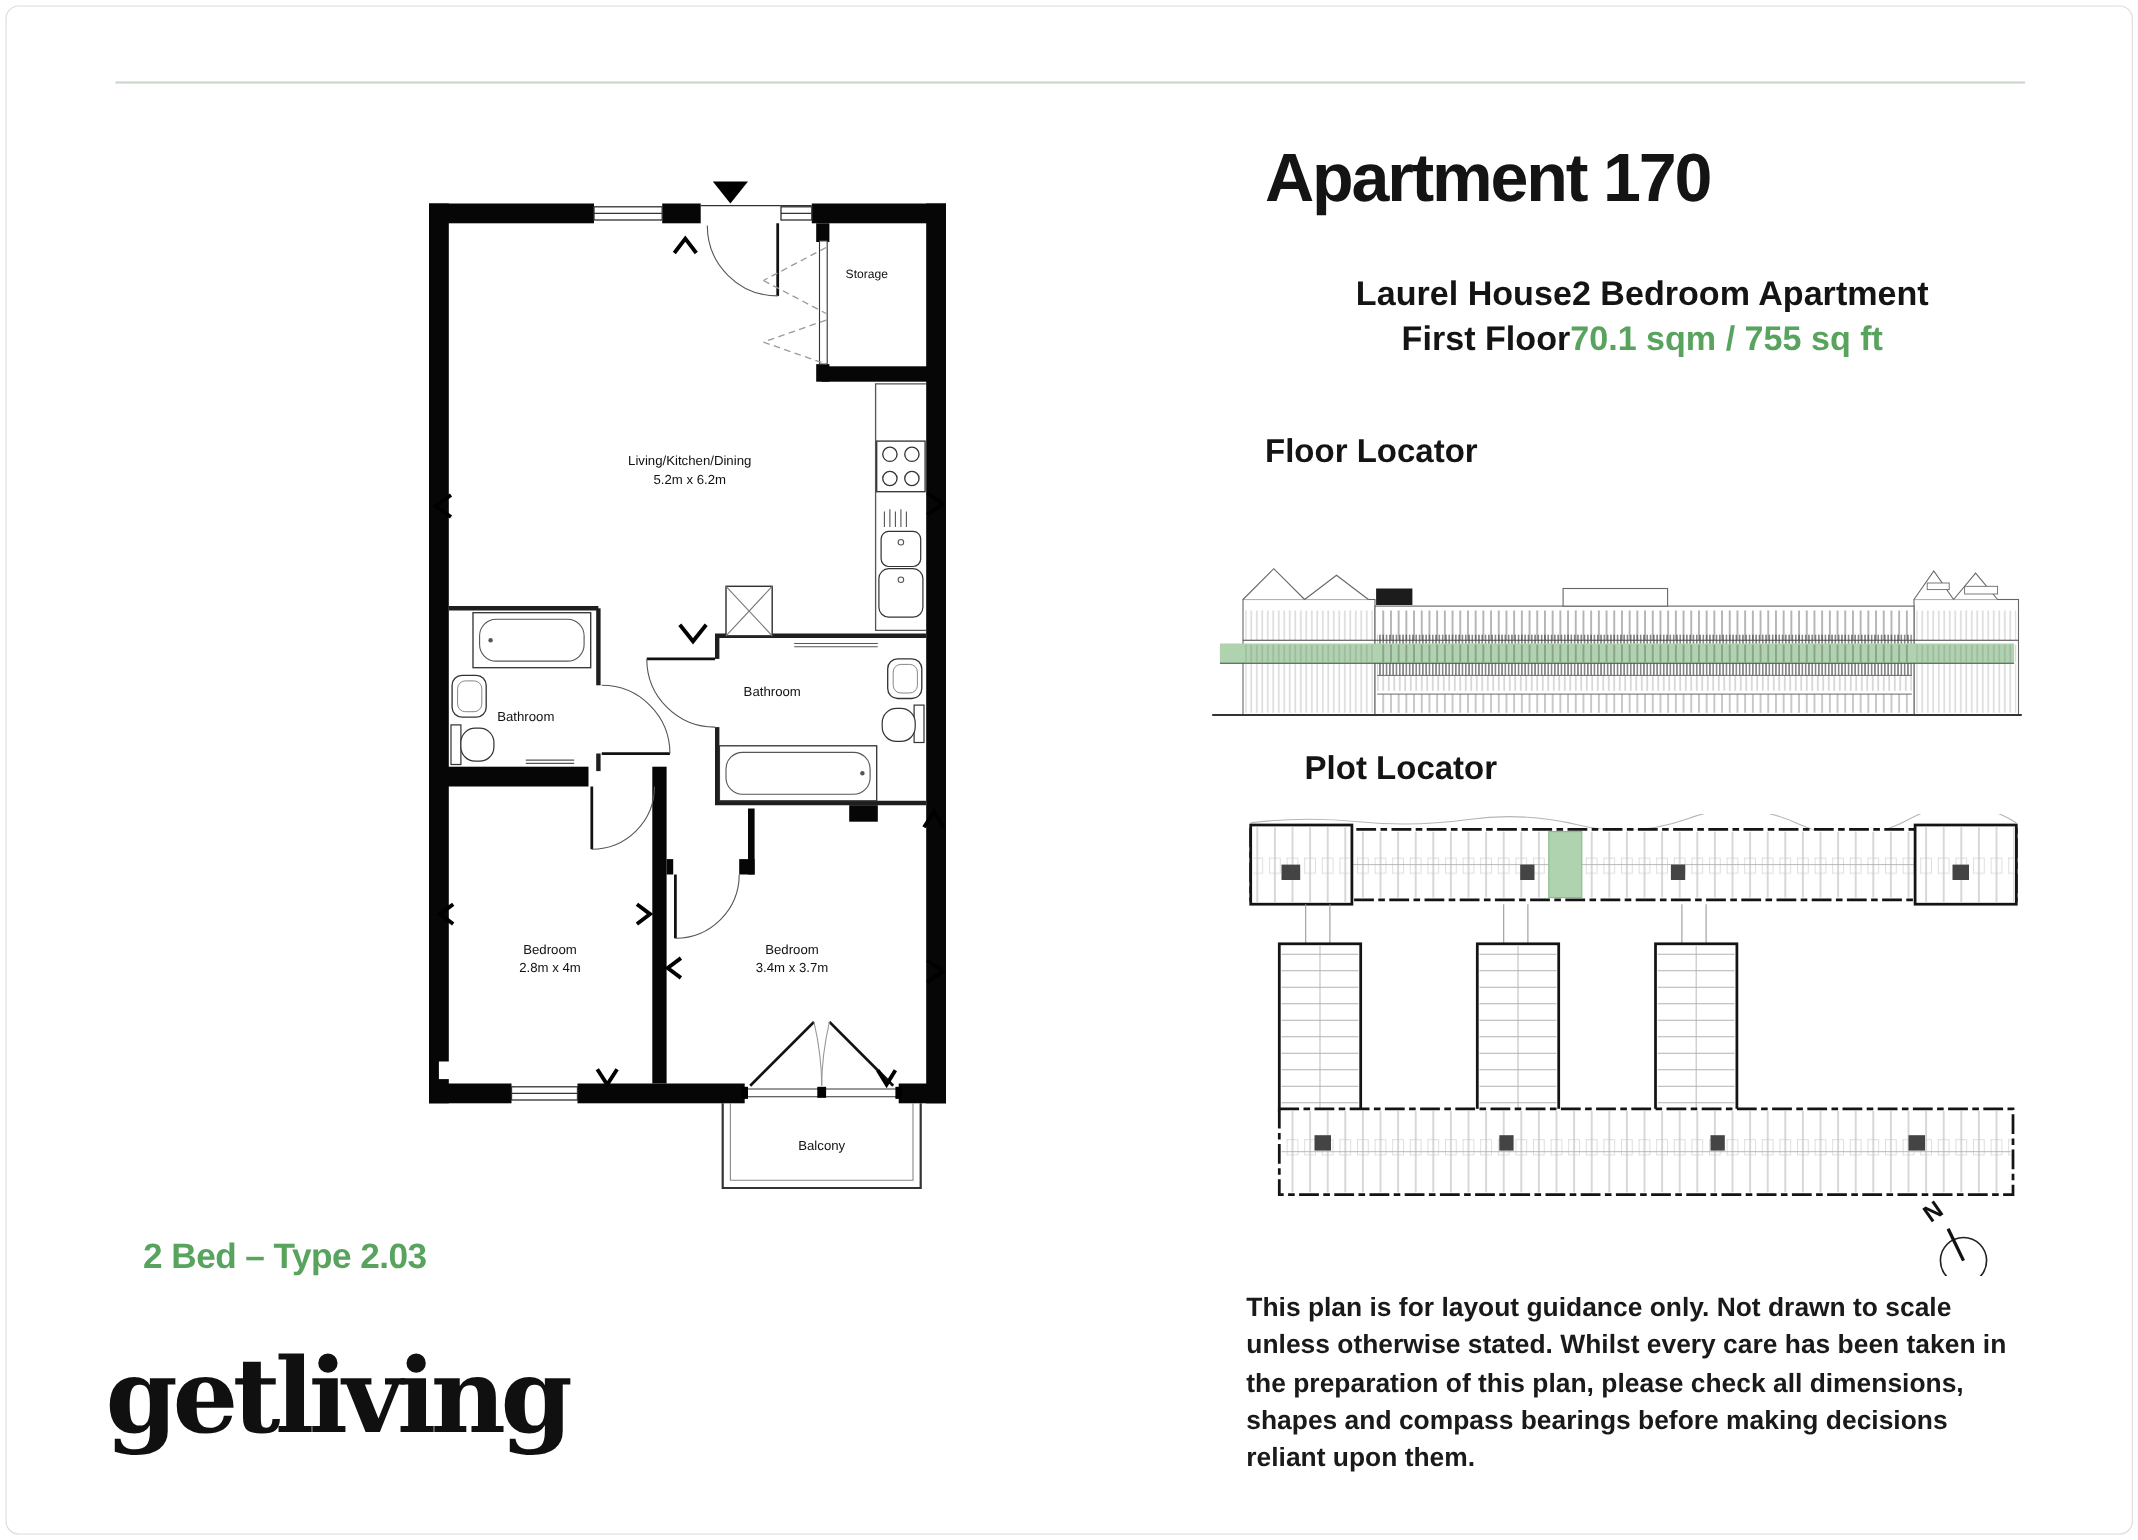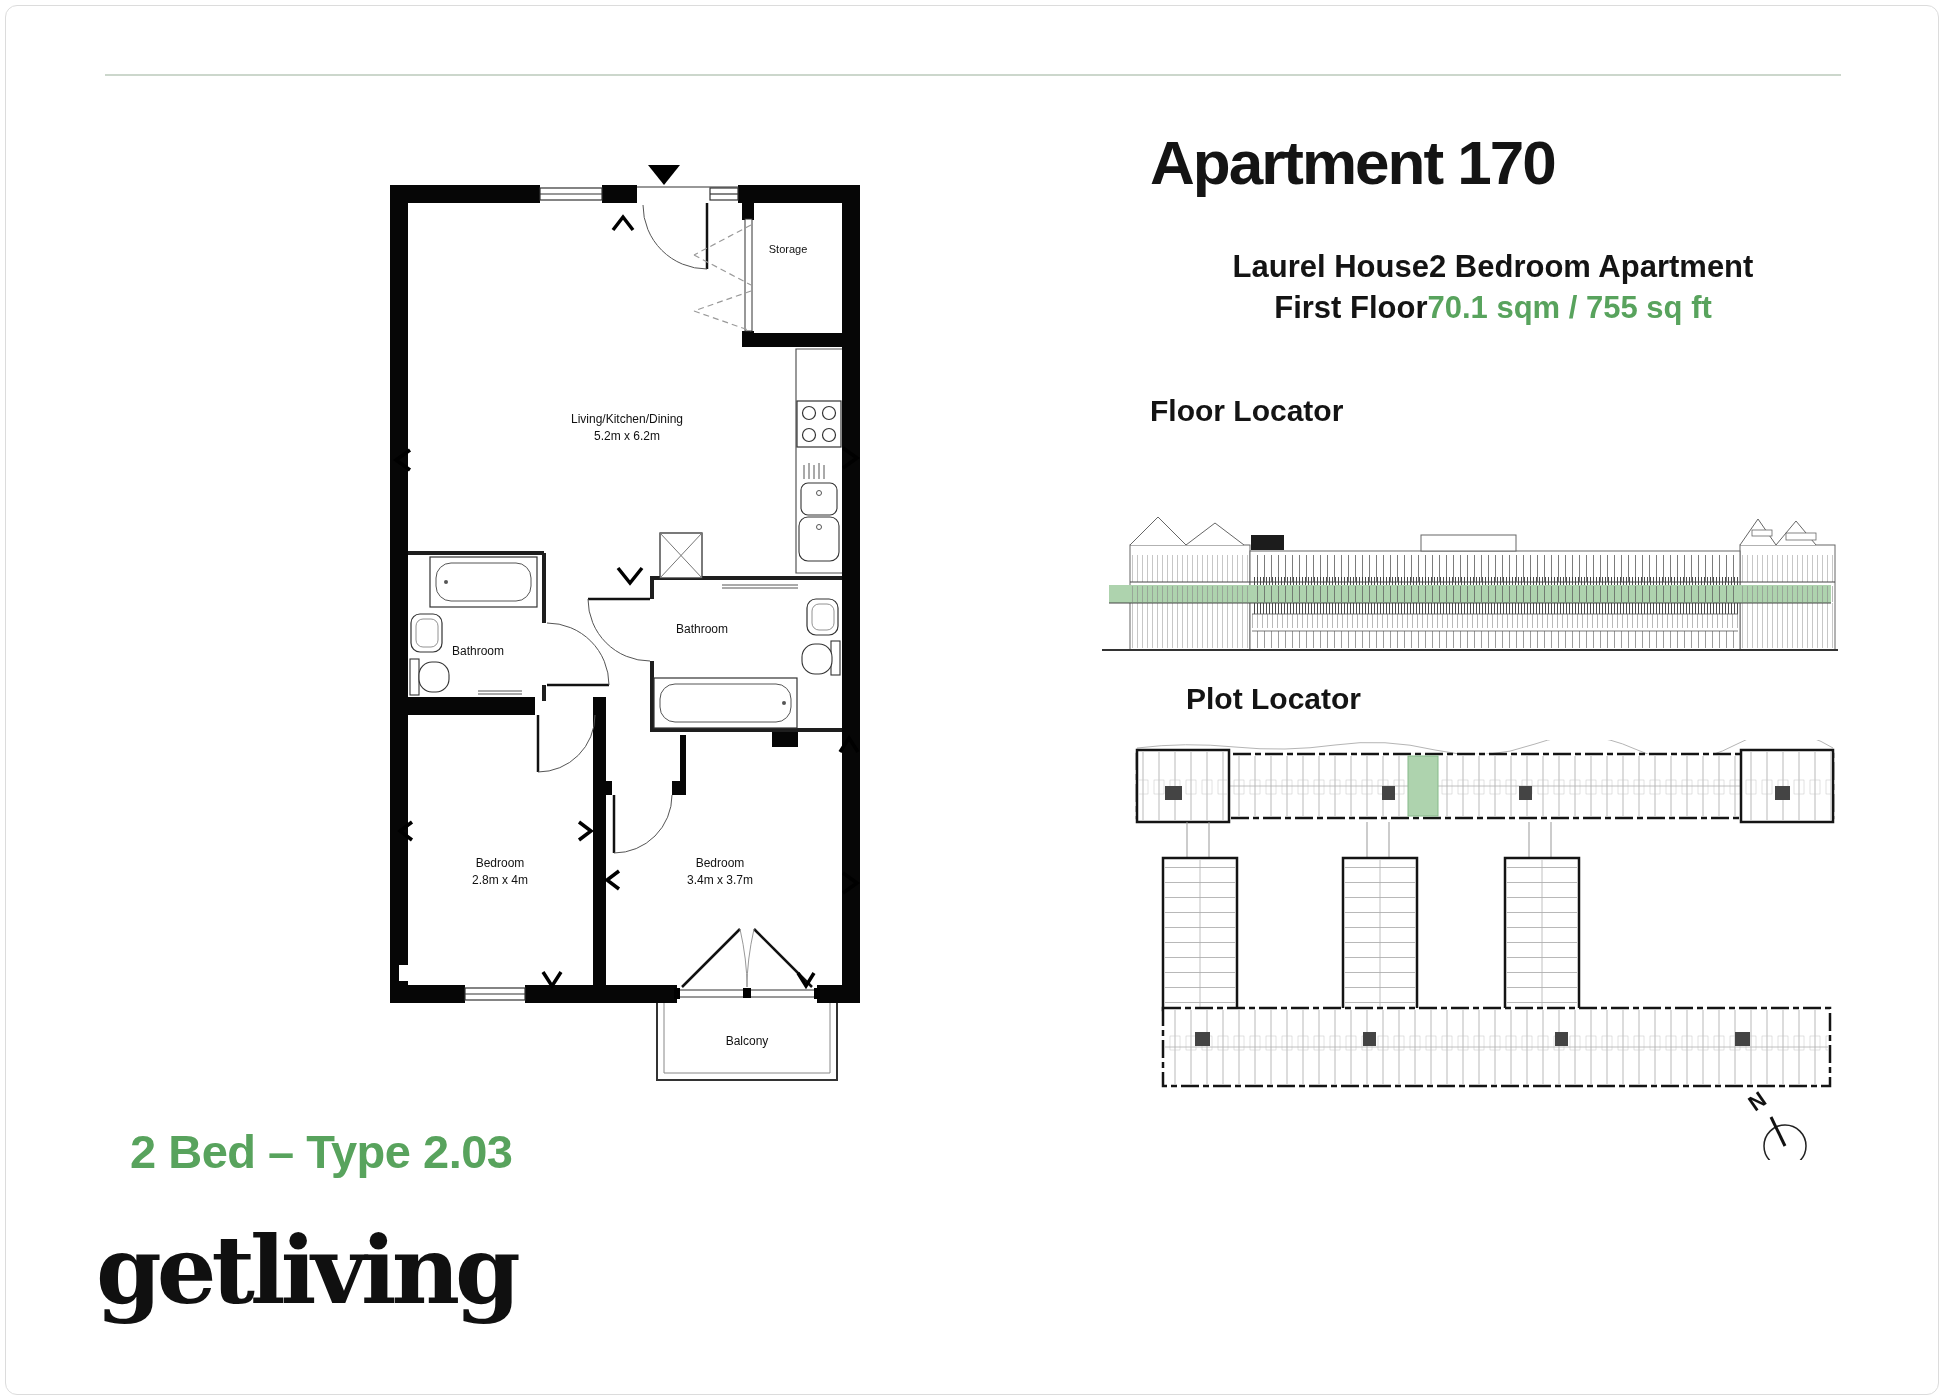--- a/index.html
+++ b/index.html
@@ -21,21 +21,21 @@
   .plot-loc-h{top:682px;margin-left:36px;}
 
   .plan-svg{position:absolute;left:390px;top:145px;}
   .elev-svg{position:absolute;left:1100px;top:505px;}
   .plot-svg{position:absolute;left:1135px;top:740px;}
 
   .rlabel{font-family:"Liberation Sans",sans-serif;font-size:12px;fill:#111;text-anchor:middle;}
   .rlabel-sm{font-family:"Liberation Sans",sans-serif;font-size:11px;fill:#111;text-anchor:middle;}
   .compass-n{font-family:"Liberation Sans",sans-serif;font-size:22px;font-weight:700;fill:#111;}
 
-  .type-label{position:absolute;left:130px;top:1124px;font-size:47px;font-weight:700;letter-spacing:-0.5px;color:#58a35d;}
+  .type-label{position:absolute;left:130px;top:1124px;font-size:32px;font-weight:700;letter-spacing:-0.5px;color:#58a35d;}
   .brand{position:absolute;left:96px;top:1223px;font-family:"DejaVu Serif","Liberation Serif",serif;font-weight:700;font-size:94px;letter-spacing:-5px;line-height:1;color:#101010;text-align:center;}
 
   .footer-right{position:absolute;left:1133px;top:1172px;width:700px;font-size:24px;font-weight:700;line-height:1.43;color:#1a1a1a;}
   .footer-right .site{margin-bottom:0px;}
 </style>
 </head>
 <body>
 
 <div class="frame"></div>
 <div class="top-rule"></div>
@@ -321,13 +321,14 @@
     <circle cx="650" cy="406" r="21" fill="none" stroke="#222" stroke-width="1.5"></circle>
     <line x1="650" y1="406" x2="636" y2="377" stroke="#111" stroke-width="3"></line>
     <text class="compass-n" x="620" y="372" transform="rotate(-35 620 372)">N</text>
   </g>
 </svg>
 
 <div class="type-label">2 Bed – Type 2.03</div>
 <div class="brand">getliving</div>
 
 <div class="footer-right">
+  <div>This plan is for layout guidance only. Not drawn to scale unless otherwise stated. Whilst every care has been taken in the preparation of this plan, please check all dimensions, shapes and compass bearings before making decisions reliant upon them.</div>
 </div>
 
 </body></html>

